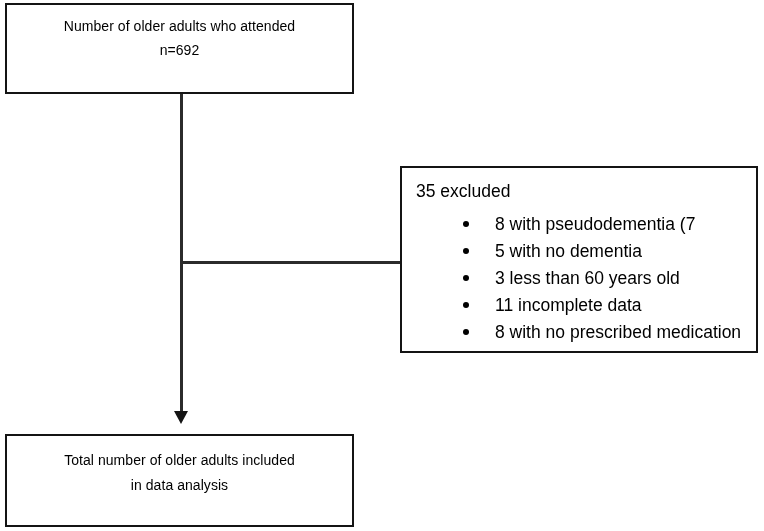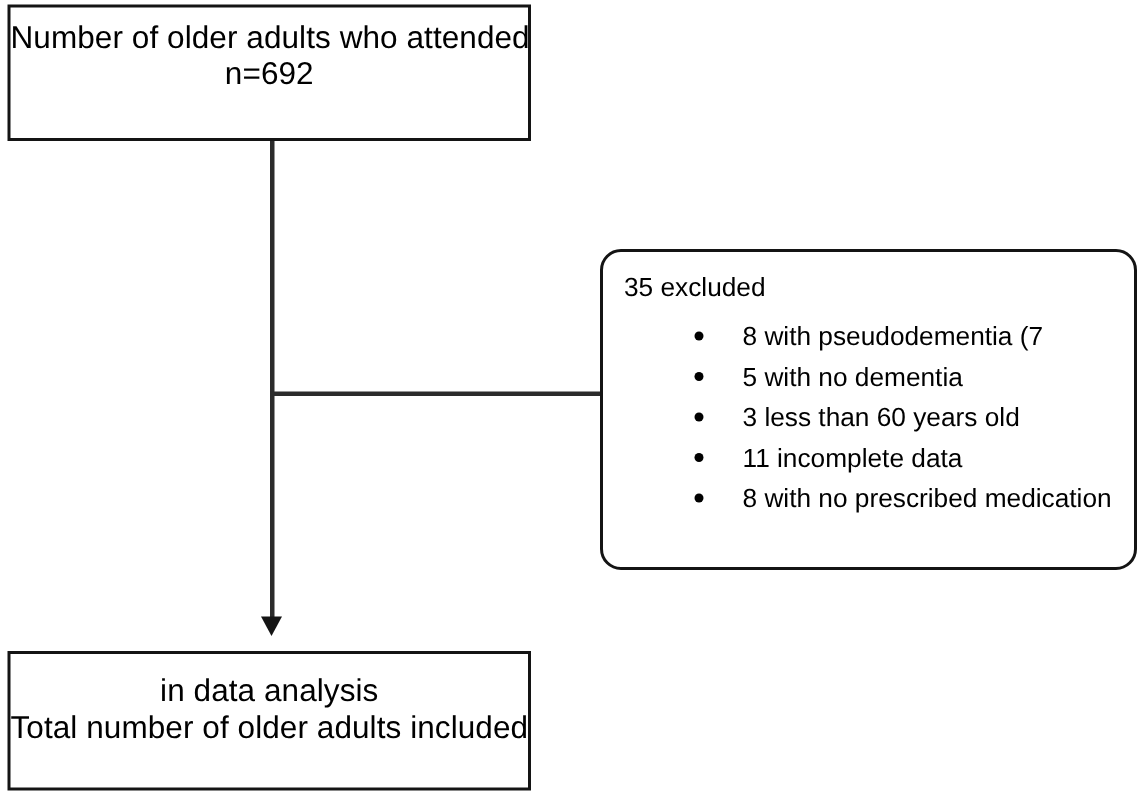--- a/index.html
+++ b/index.html
@@ -33,38 +33,37 @@
     width: 349px;
     height: 91px;
     text-align: center;
     padding-top: 9px;
   }
 
   #box-excluded {
     left: 400px;
     top: 166px;
     width: 358px;
-    height: 214px;
+    height: 187px;
     text-align: left;
     padding: 12px 6px 0 9px;
-    border-radius: 14px;
   }
 
   #box-included {
     left: 5px;
     top: 434px;
     width: 349px;
     height: 93px;
     text-align: center;
     padding-top: 12px;
   }
 
   .line {
     display: block;
-    font-size: 21px;
+    font-size: 14px;
     line-height: 24px;
     white-space: nowrap;
     letter-spacing: 0.05px;
   }
 
   #box-included .line {
     line-height: 25px;
   }
 
   
@@ -178,17 +177,17 @@
 
       <li class="bullet-item">
         <span class="bullet-dot"></span>
         <span class="bullet-text">8 with no prescribed medication</span>
       </li>
 
     </ul>
   </div>
 
   <div class="box" id="box-included">
+    <span class="line">Total number of older adults included</span>
     <span class="line">in data analysis</span>
-    <span class="line">Total number of older adults included</span>
   </div>
 
 </div>
 
 </body></html>

